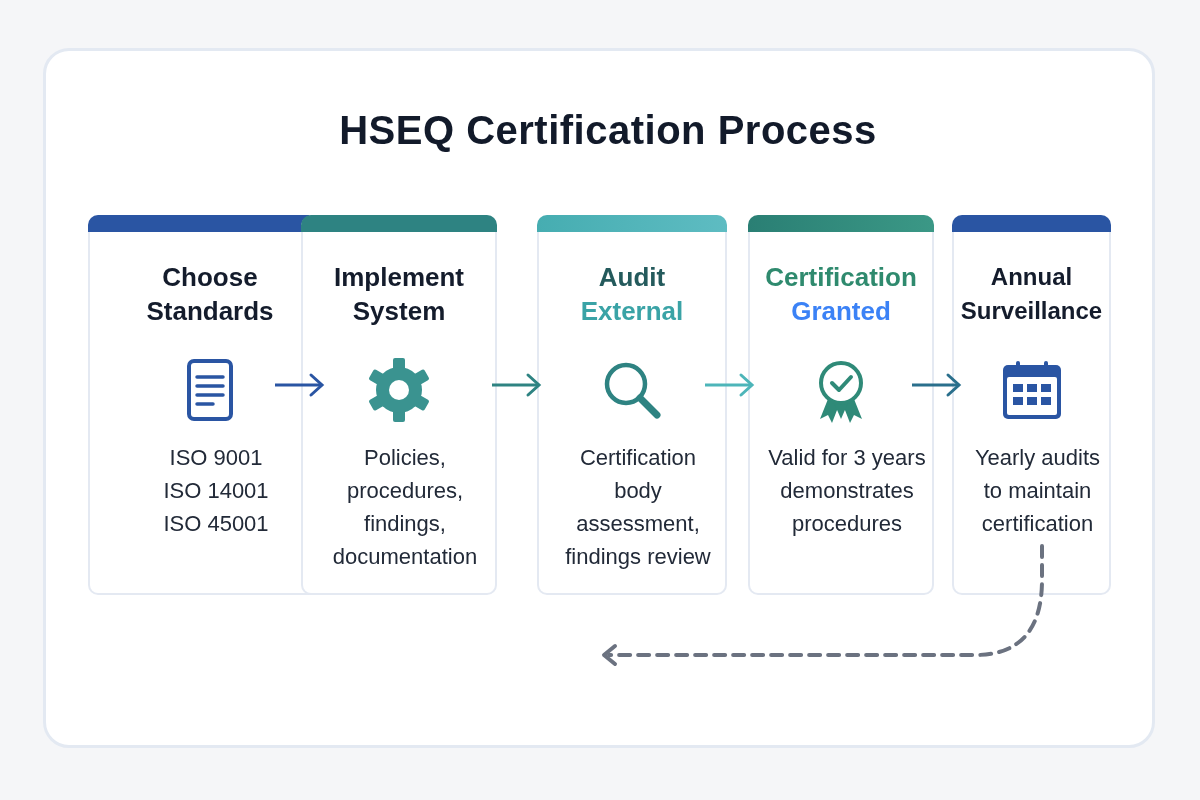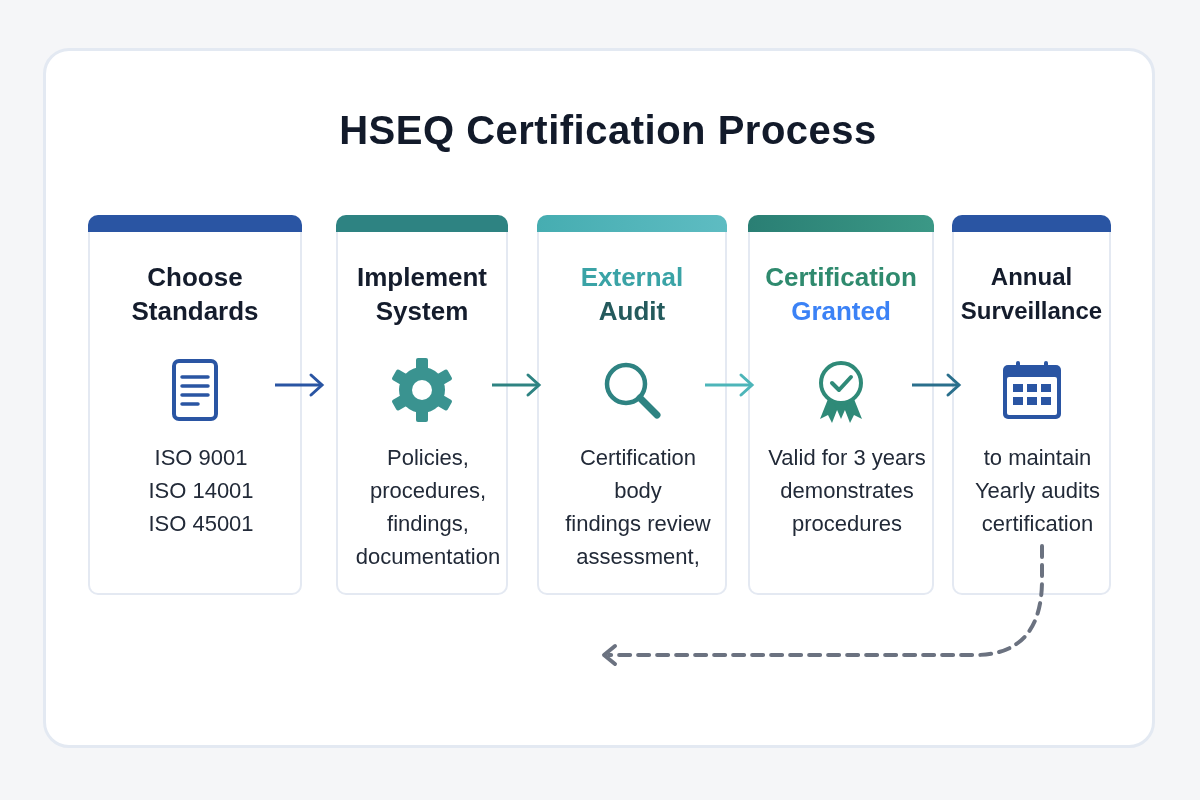--- a/index.html
+++ b/index.html
@@ -13,41 +13,41 @@
   .card .body{position:absolute;left:0;right:0;top:226px;text-align:center;font-size:22px;line-height:33px;color:#222a38;margin-left:12px;}
   .arrow{position:absolute;top:372px;width:54px;height:26px;}
   .loop{position:absolute;left:595px;top:540px;width:460px;height:140px;}
 </style>
 </head>
 <body>
 
 <div class="panel"></div>
 <div class="title">HSEQ Certification Process</div>
 
-<div class="card" style="left:88px;width:214px;padding-left:40px;">
+<div class="card" style="left:88px;width:244px;padding-left:40px;">
   <div class="band" style="background:#2a55a3;"></div>
   <div class="head">
     <div>Choose</div>
     <div>Standards</div>
   </div>
   <svg class="icon" viewBox="0 0 70 70">
     <rect x="14" y="6" width="42" height="58" rx="5" fill="none" stroke="#2a55a3" stroke-width="4"></rect>
     <line x1="22" y1="22" x2="48" y2="22" stroke="#2a55a3" stroke-width="3.5" stroke-linecap="round"></line>
     <line x1="22" y1="31" x2="48" y2="31" stroke="#2a55a3" stroke-width="3.5" stroke-linecap="round"></line>
     <line x1="22" y1="40" x2="48" y2="40" stroke="#2a55a3" stroke-width="3.5" stroke-linecap="round"></line>
     <line x1="22" y1="49" x2="38" y2="49" stroke="#2a55a3" stroke-width="3.5" stroke-linecap="round"></line>
   </svg>
   <div class="body">
     <div>ISO 9001</div>
     <div>ISO 14001</div>
     <div>ISO 45001</div>
   </div>
 </div>
 
-<div class="card" style="left:336px;width:172px;">
+<div class="card" style="left:301px;width:196px;">
   <div class="band" style="background:#2e8382;"></div>
   <div class="head">
     <div>Implement</div>
     <div>System</div>
   </div>
   <svg class="icon" viewBox="0 0 70 70">
     <g fill="#3a9390" transform="translate(35 35)">
       <rect x="-6" y="-32" width="12" height="14" rx="2"></rect>
       <rect x="-6" y="-32" width="12" height="14" rx="2" transform="rotate(60)"></rect>
       <rect x="-6" y="-32" width="12" height="14" rx="2" transform="rotate(120)"></rect>
@@ -62,32 +62,32 @@
     <div>Policies,</div>
     <div>procedures,</div>
     <div>findings,</div>
     <div>documentation</div>
   </div>
 </div>
 
 <div class="card" style="left:537px;width:190px;">
   <div class="band" style="background:linear-gradient(90deg,#46adb1,#5ebcc2);"></div>
   <div class="head">
+    <div style="color:#245a5c;">Audit</div>
     <div style="color:#3aa3a6;">External</div>
-    <div style="color:#245a5c;">Audit</div>
   </div>
   <svg class="icon" viewBox="0 0 70 70">
     <circle cx="29" cy="29" r="19" fill="none" stroke="#2e8382" stroke-width="4.5"></circle>
     <line x1="43" y1="43" x2="60" y2="60" stroke="#2e8382" stroke-width="7" stroke-linecap="round"></line>
   </svg>
   <div class="body">
     <div>Certification</div>
     <div>body</div>
+    <div>assessment,</div>
     <div>findings review</div>
-    <div>assessment,</div>
   </div>
 </div>
 
 <div class="card" style="left:748px;width:186px;">
   <div class="band" style="background:linear-gradient(90deg,#2a7f74,#3b9886);"></div>
   <div class="head">
     <div style="color:#2f8a6e;">Certification</div>
     <div style="color:#3b82f6;">Granted</div>
   </div>
   <svg class="icon" viewBox="0 0 70 70">
@@ -118,22 +118,22 @@
     <g fill="#2a55a3">
       <rect x="16" y="29" width="10" height="8"></rect>
         <rect x="30" y="29" width="10" height="8"></rect>
         <rect x="44" y="29" width="10" height="8"></rect>
       <rect x="16" y="42" width="10" height="8"></rect>
         <rect x="30" y="42" width="10" height="8"></rect>
         <rect x="44" y="42" width="10" height="8"></rect>
     </g>
   </svg>
   <div class="body">
+    <div>Yearly audits</div>
     <div>to maintain</div>
-    <div>Yearly audits</div>
     <div>certification</div>
   </div>
 </div>
 
 <svg class="arrow" style="left:273px;" viewBox="0 0 54 26">
   <line x1="2" y1="13" x2="48" y2="13" stroke="#2a55a3" stroke-width="3"></line>
   <polyline points="38,3 49,13 38,23" fill="none" stroke="#2a55a3" stroke-width="3" stroke-linecap="round"></polyline>
 </svg>
 <svg class="arrow" style="left:490px;" viewBox="0 0 54 26">
   <line x1="2" y1="13" x2="48" y2="13" stroke="#2e8382" stroke-width="3"></line>

